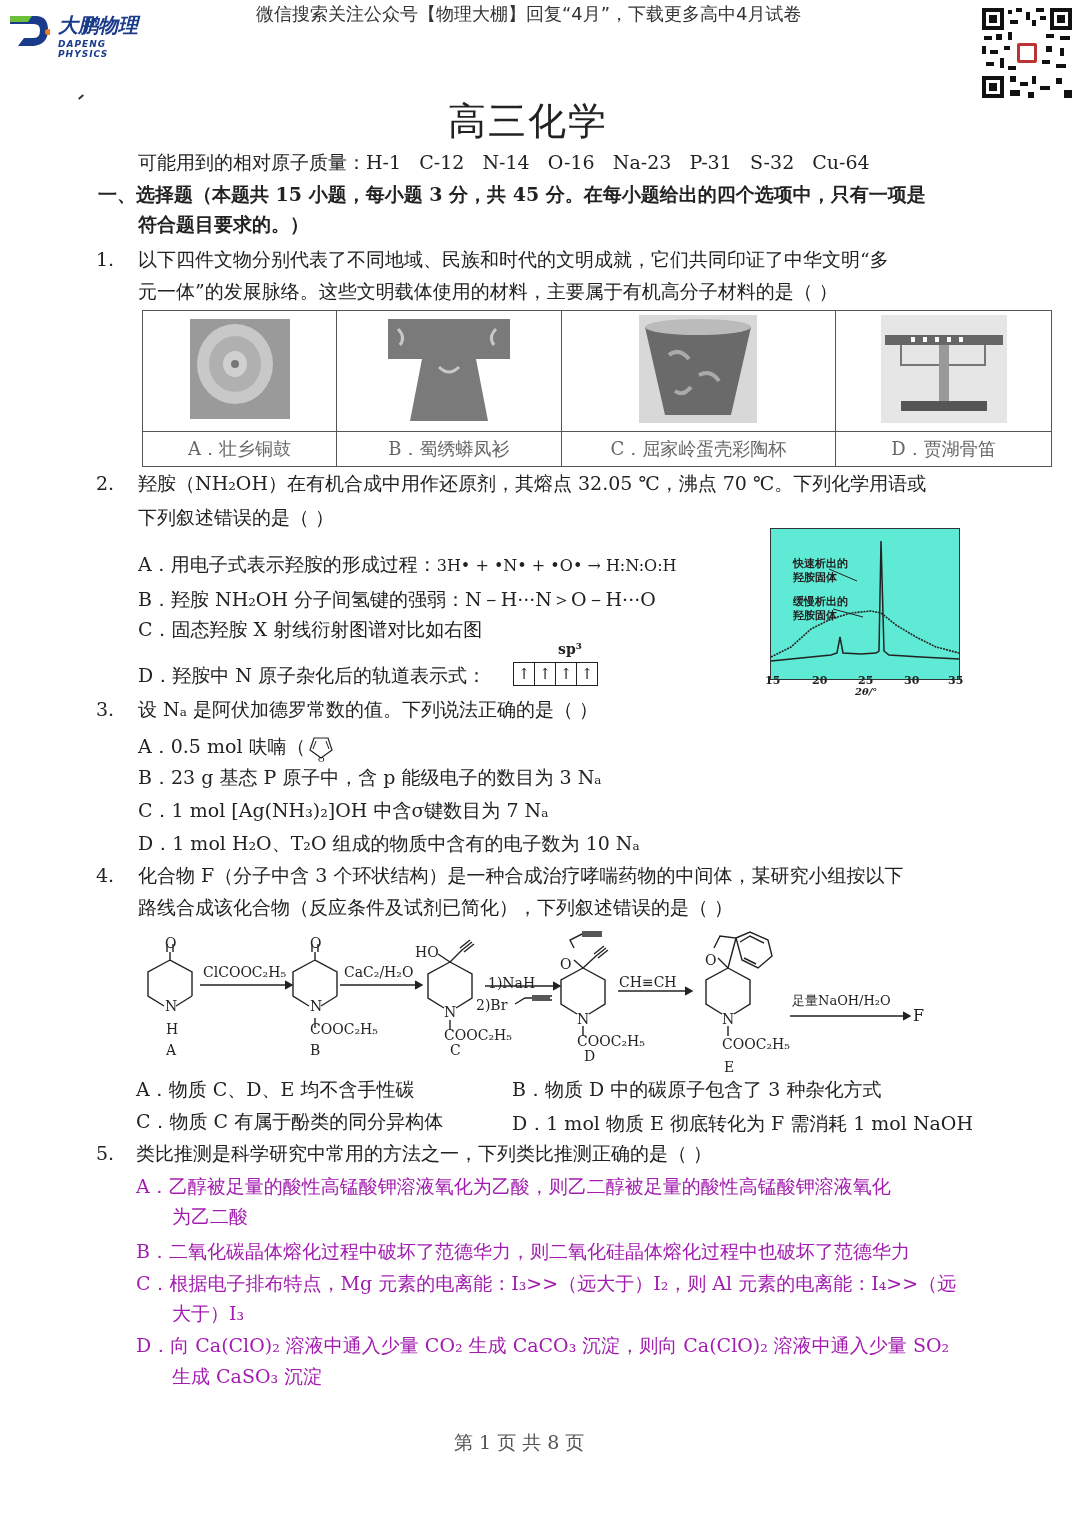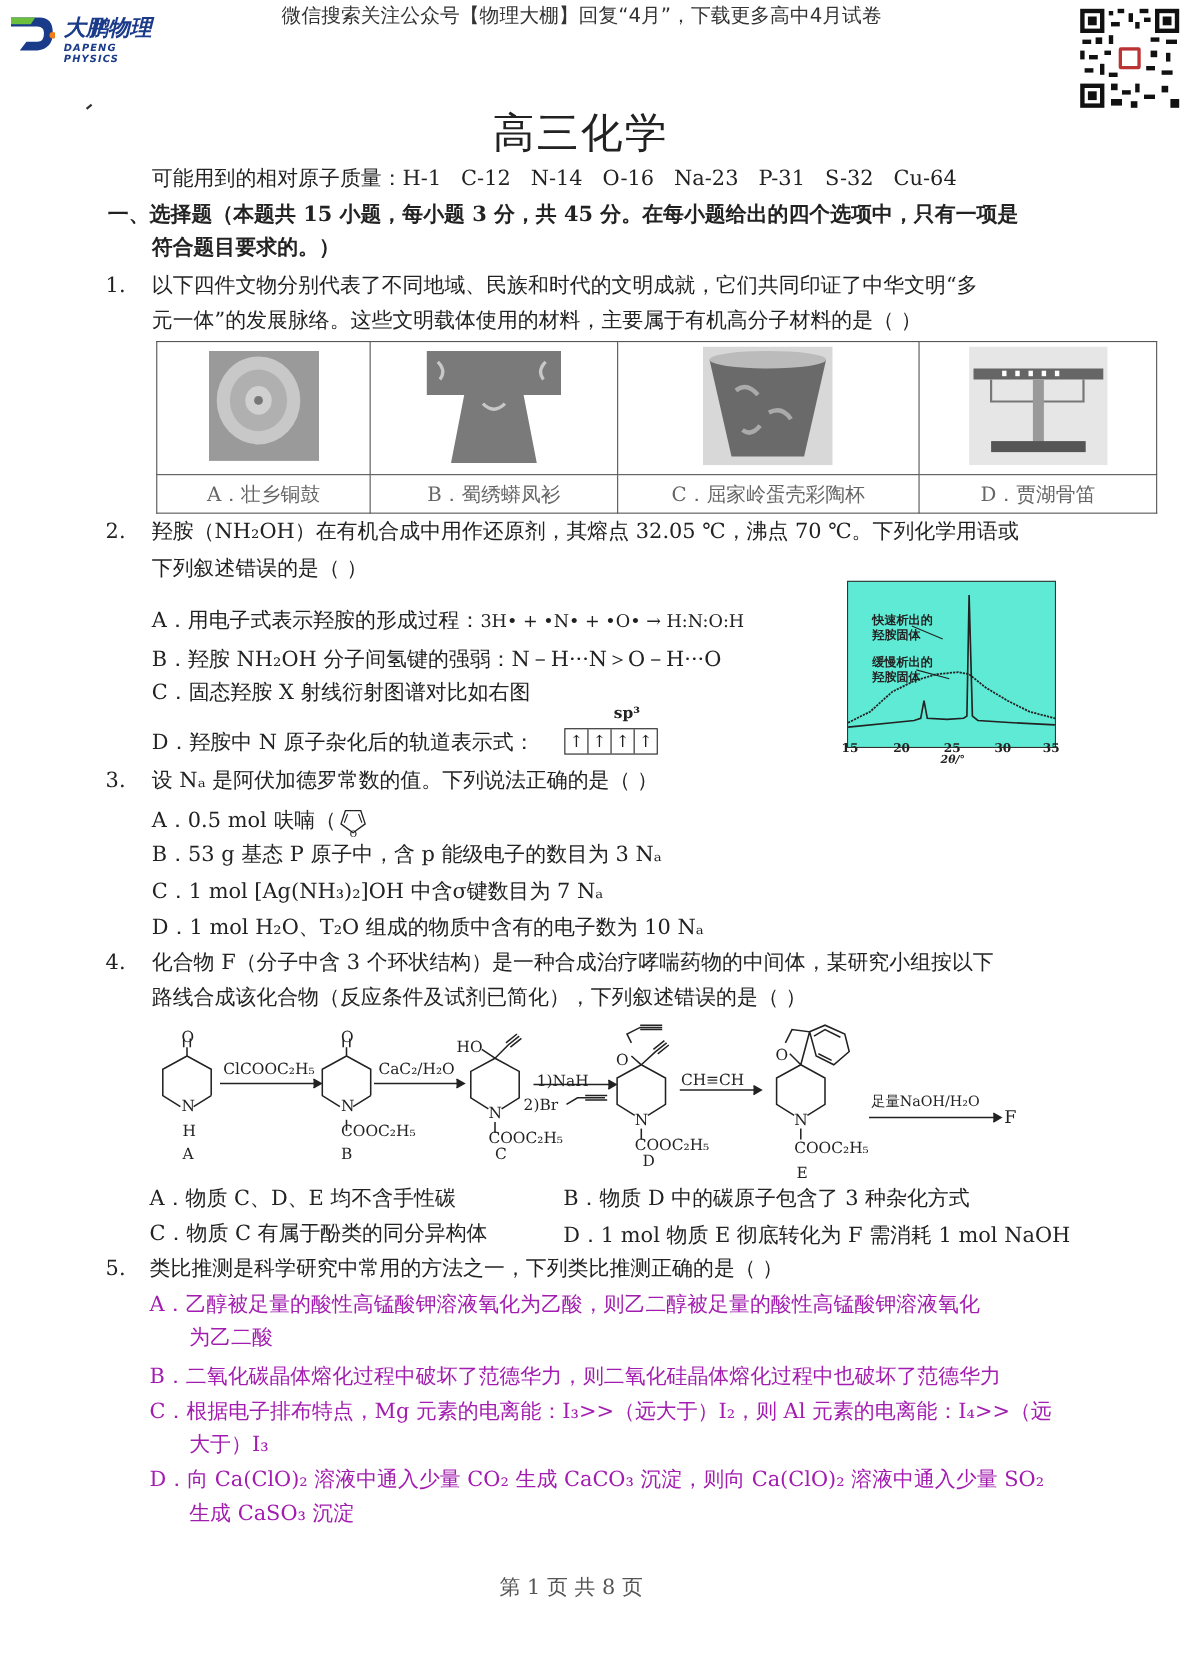--- a/index.html
+++ b/index.html
@@ -197,21 +197,21 @@
 <div class="abs t" style="left:96px;top:694px;">3.</div>
 <div class="abs t" style="left:138px;top:694px;">设 Nₐ 是阿伏加德罗常数的值。下列说法正确的是（      ）</div>
 <div class="abs t" style="left:138px;top:731px;">
   <span>A．</span><span>0.5 mol 呋喃（</span><svg width="30" height="28" viewBox="0 0 30 28" style="vertical-align:middle;">
       <path d="M15 24 L4 16 L8 4 L22 4 L26 16 Z" stroke="#222" stroke-width="1.2" fill="none"></path>
       <path d="M10 7 L7 15 M20 7 L23 15" stroke="#222" stroke-width="1"></path>
       <text x="12" y="28" font-size="8">O</text>
     </svg>
 </div>
 <div class="abs t" style="left:138px;top:762px;">
-  <span>B．</span><span>53 g 基态 P 原子中，含 p 能级电子的数目为 3 Nₐ</span>
+  <span>B．</span><span>23 g 基态 P 原子中，含 p 能级电子的数目为 3 Nₐ</span>
 </div>
 <div class="abs t" style="left:138px;top:795px;">
   <span>C．</span><span>1 mol [Ag(NH₃)₂]OH 中含σ键数目为 7 Nₐ</span>
 </div>
 <div class="abs t" style="left:138px;top:828px;">
   <span>D．</span><span>1 mol H₂O、T₂O 组成的物质中含有的电子数为 10 Nₐ</span>
 </div>
 
 <div class="abs t" style="left:96px;top:860px;">4.</div>
 <div class="abs t" style="left:138px;top:860px;">化合物 F（分子中含 3 个环状结构）是一种合成治疗哮喘药物的中间体，某研究小组按以下</div>

